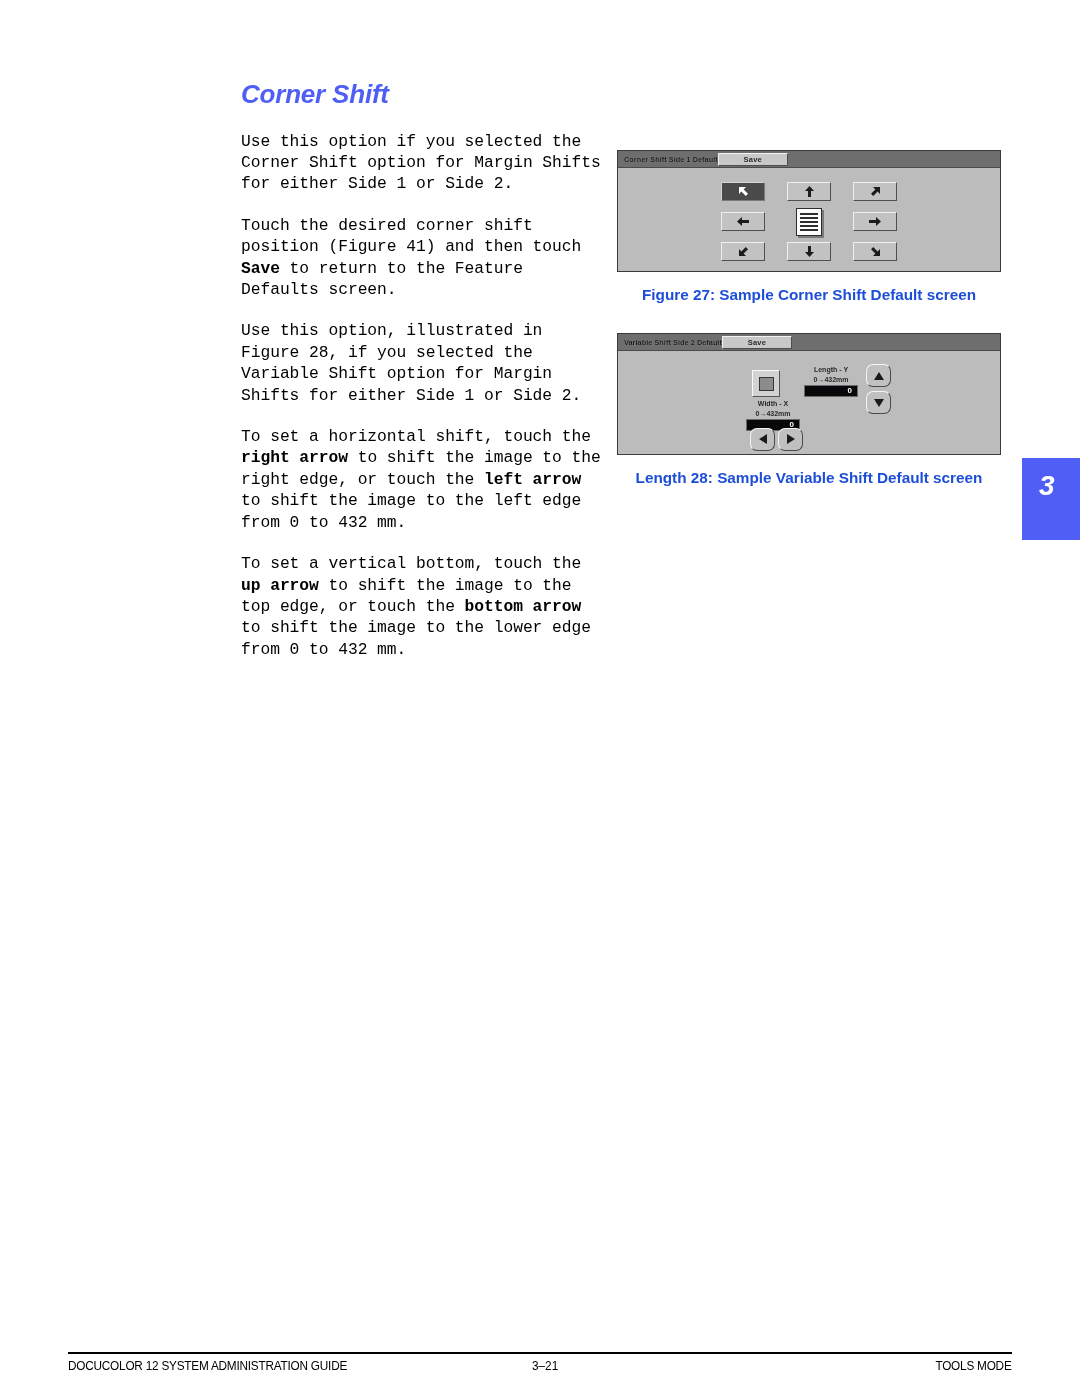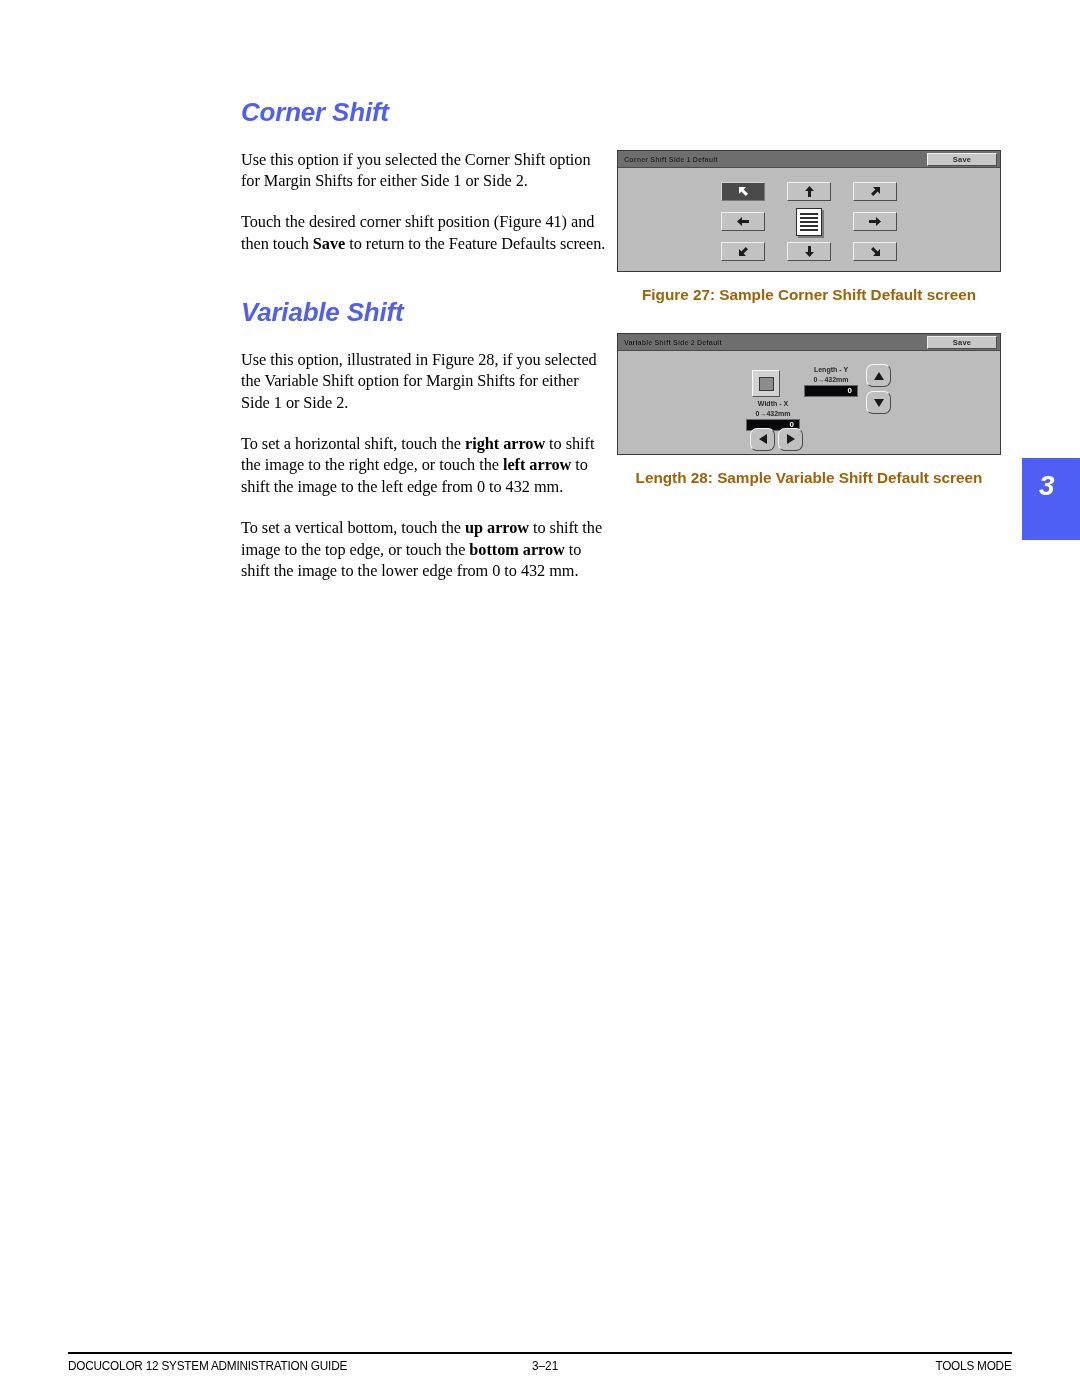--- a/index.html
+++ b/index.html
@@ -19,40 +19,40 @@
   
   .page {
     position: absolute;
     inset: 0;
   }
 
   
   .text-col {
     position: absolute;
     left: 241px;
-    top: 98px;
+    top: 80px;
     width: 366px;
   }
 
   h1.section-heading {
     font-family: "Liberation Sans", sans-serif;
     font-style: italic;
     font-weight: bold;
     font-size: 26px;
     line-height: 1.1;
     color: #4f5ff5;
     margin: 0 0 22px 0;
     letter-spacing: -0.2px;
   }
   h1.section-heading.second {
     margin-top: 44px;
   }
 
   p.body {
-    font-family: Liberation Serif, serif;
+    font-family: Liberation Mono, monospace;
     font-size: 16.3px;
     line-height: 21.4px;
     margin: 0 0 20px 0;
     color: #000;
     letter-spacing: -0.05px;
   }
   p.body b { font-weight: bold; }
 
   
   .fig-col {
@@ -72,21 +72,20 @@
   }
   .screen.corner { height: 122px; }
   .screen.variable { height: 122px; }
 
   .titlebar {
     height: 17px;
     background: #6e6e6e;
     border-bottom: 1px solid #4a4a4a;
     display: flex;
     align-items: center;
-    justify-content: space-between;
     padding: 0 3px 0 6px;
     box-sizing: border-box;
   }
   .title-text {
     font-family: "Liberation Sans", sans-serif;
     font-size: 7.2px;
     font-weight: bold;
     color: #1a1a1a;
     text-shadow: 0 0 1px rgba(255,255,255,0.35);
     white-space: nowrap;
@@ -253,21 +252,21 @@
   .rbtn-right { left: 160px; top: 76px; }
 
   
   .caption {
     margin-top: 12px;
     font-family: "Liberation Sans", sans-serif;
     font-size: 15.3px;
     font-weight: bold;
     line-height: 21px;
     text-align: center;
-    color: #a16207;
+    color: #1d4ed8;
     width: 384px;
   }
 
   
   .chapter-tab {
     position: absolute;
     left: 1022px;
     top: 458px;
     width: 58px;
     height: 82px;
@@ -338,21 +337,20 @@
 
 <div class="page">
 
   <div class="text-col">
 
     <h1 class="section-heading">Corner Shift</h1>
 
     <p class="body"><span>Use this option if you selected the Corner Shift option for Margin Shifts for either Side 1 or Side 2.</span></p>
     <p class="body"><span>Touch the desired corner shift position (Figure 41) and then touch </span><b>Save</b><span> to return to the Feature Defaults screen.</span></p>
 
-    <h1 class="section-heading second">Variable Shift</h1>
 
     <p class="body"><span>Use this option, illustrated in Figure 28, if you selected the Variable Shift option for Margin Shifts for either Side 1 or Side 2.</span></p>
     <p class="body"><span>To set a horizontal shift, touch the </span><b>right arrow</b><span> to shift the image to the right edge, or touch the </span><b>left arrow</b><span> to shift the image to the left edge from 0 to 432 mm.</span></p>
     <p class="body"><span>To set a vertical bottom, touch the </span><b>up arrow</b><span> to shift the image to the top edge, or touch the </span><b>bottom arrow</b><span> to shift the image to the lower edge from 0 to 432 mm.</span></p>
   </div>
 
   <div class="fig-col">
 
     <div class="fig-block">
       <div class="screen corner">

